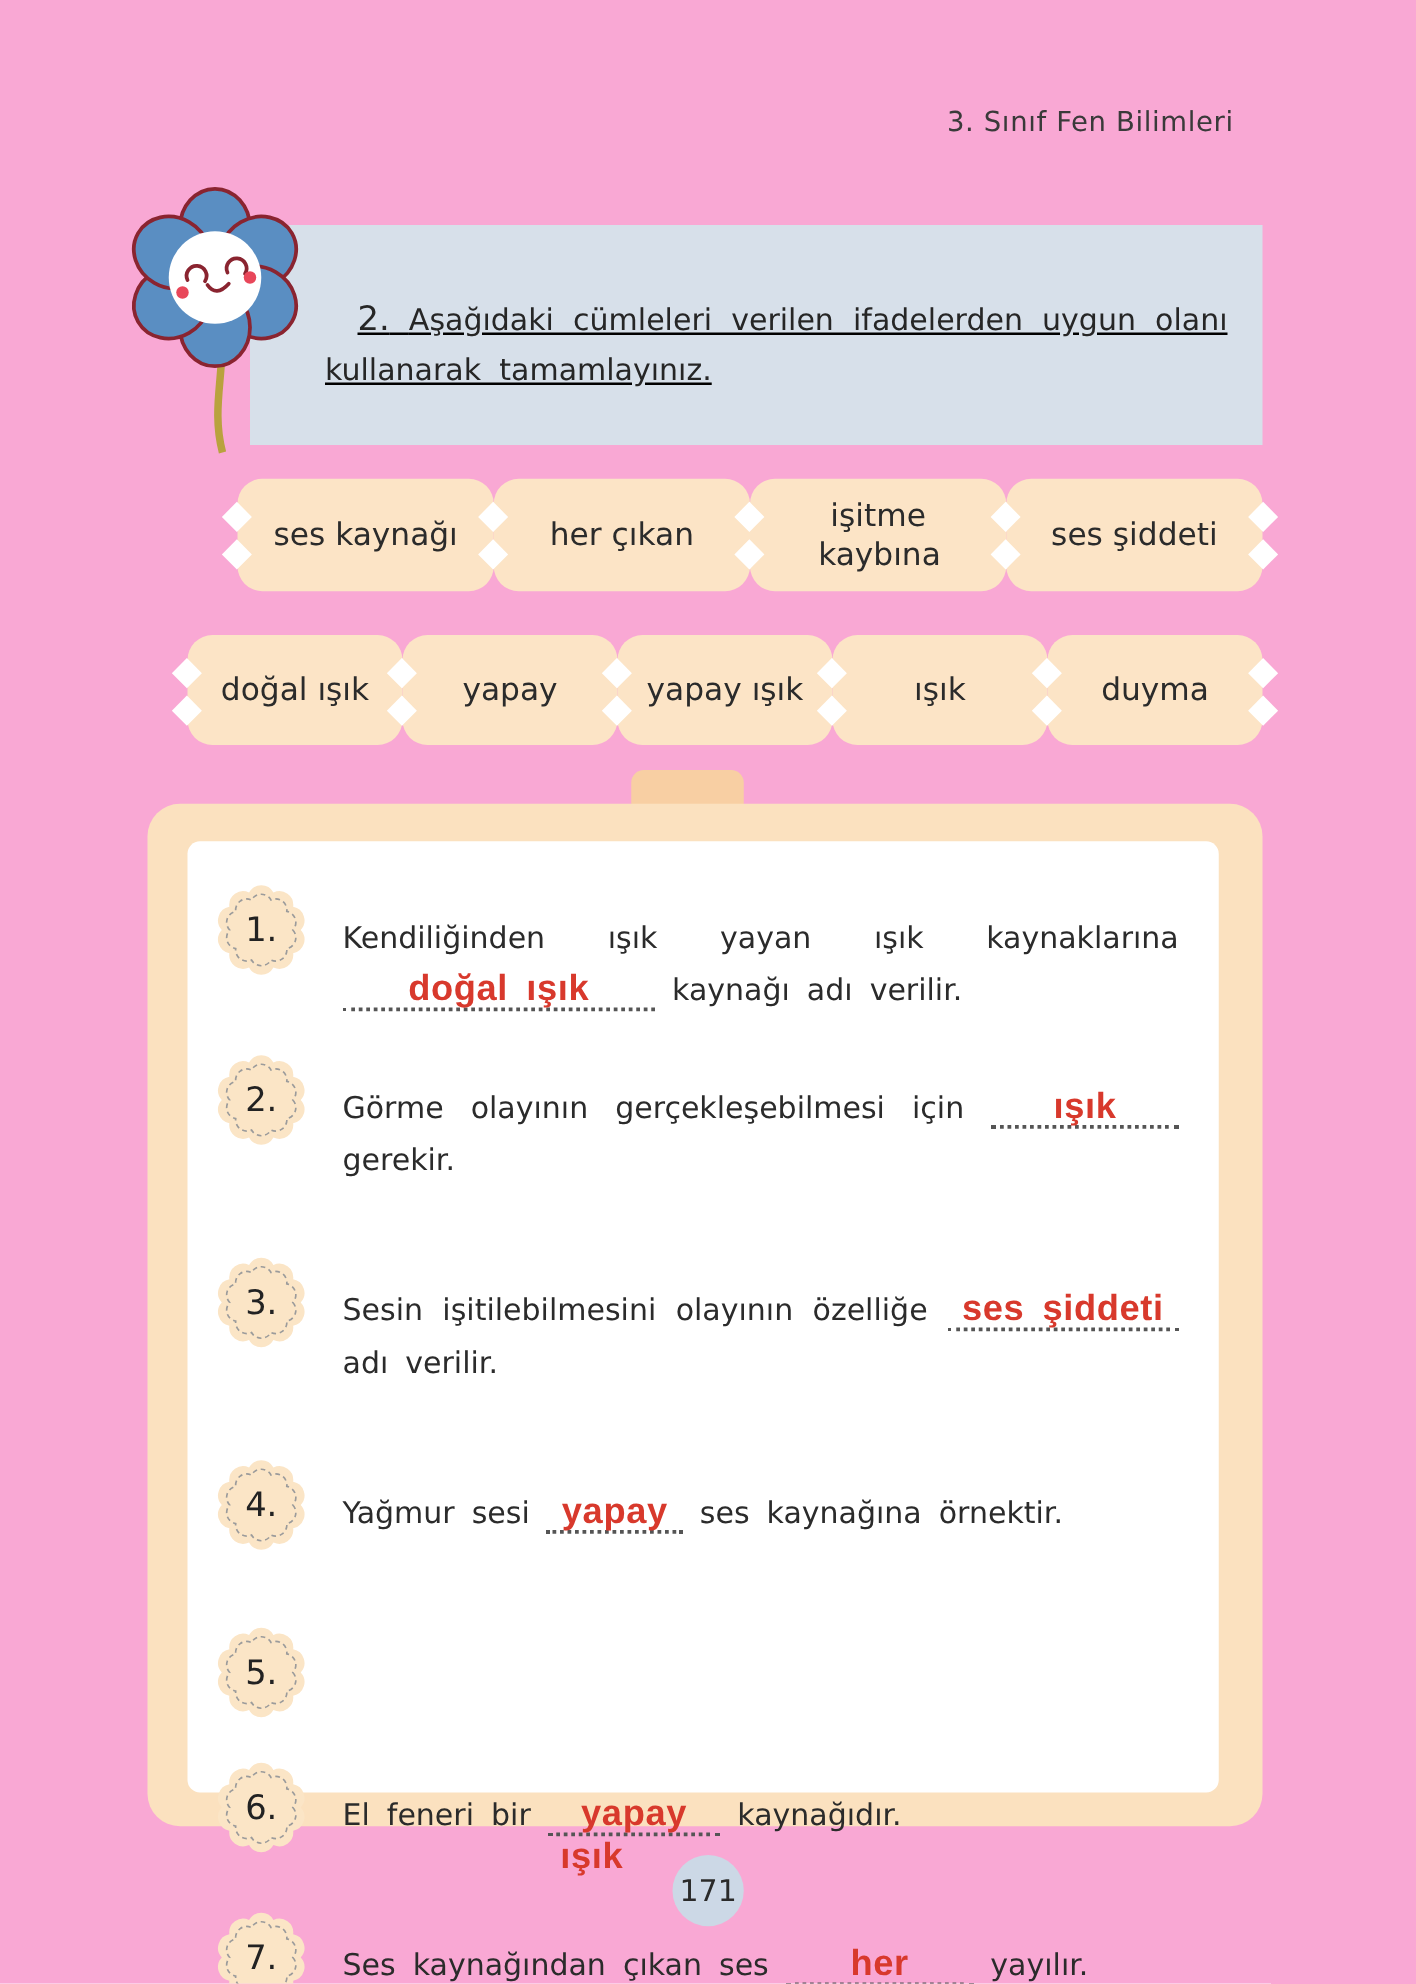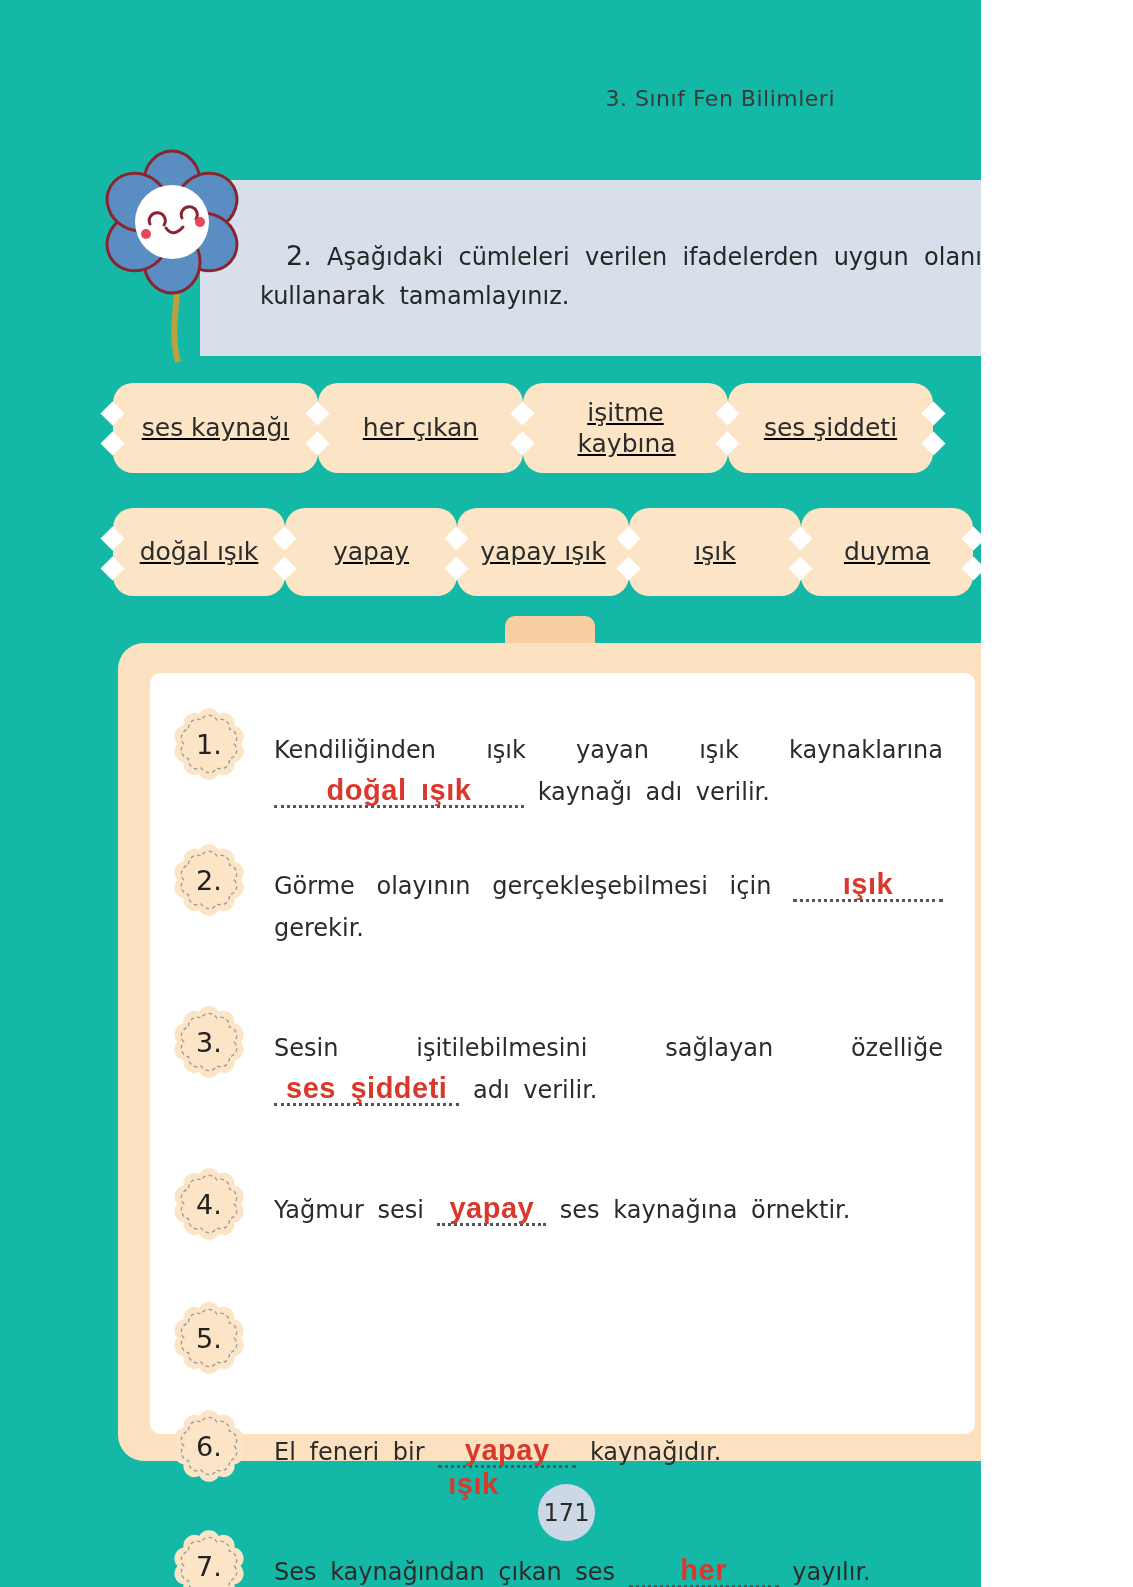--- a/index.html
+++ b/index.html
@@ -1,53 +1,54 @@
 <!DOCTYPE html>
 <html><head>
 <meta charset="utf-8">
 <style>
   * { margin:0; padding:0; box-sizing:border-box; }
   html,body { background:#ffffff; }
   .page {
     position:relative;
-    width:981px; height:1587px;
-    background:#14b8a6;
+    width:1133px; height:1587px;
+    background:#f9a8d4;
     font-family:"DejaVu Sans", sans-serif;
     overflow:hidden;
   }
 
   
   .header-title {
     position:absolute; top:86px; right:146px;
     font-size:22px; color:#3a3a3a; letter-spacing:0.5px;
   }
 
   
   .instruction-box {
     position:absolute; left:200px; top:180px;
     width:810px; height:176px;
     background:#d7e0ea;
+    text-decoration:underline;
   }
   .instruction-text {
     padding:54px 28px 0 60px;
     font-size:24px; line-height:1.6;
     color:#262626; text-align:justify;
     word-spacing:7px; text-indent:26px;
   }
   .instruction-text .q-no { font-size:27px; }
 
   
   .flower {
     position:absolute; left:90px; top:144px;
     width:168px; height:222px; z-index:3;
   }
 
   
   .word-bank { position:absolute; left:113px; top:383px; width:897px; }
-  .chip-row { display:flex; justify-content:flex-start;text-decoration:underline; }
+  .chip-row { display:flex; justify-content:flex-end; }
   .chip-row.second { margin-top:35px; }
   .chip {
     position:relative;
     height:90px;
     background:#fce4c6;
     border-radius:20px;
     display:flex; align-items:center; justify-content:center;
     text-align:center;
     font-size:25px; color:#2b2b2b;
   }
@@ -291,21 +292,21 @@
 
       <div class="question q3">
         <div class="badge">
           <svg viewBox="0 0 84 84">
             <path d="M76,42 A12 12 0 0 1 69.5,62 A12 12 0 0 1 52.5,74.3 A12 12 0 0 1 31.5,74.3 A12 12 0 0 1 14.5,62 A12 12 0 0 1 8,42 A12 12 0 0 1 14.5,22 A12 12 0 0 1 31.5,9.7 A12 12 0 0 1 52.5,9.7 A12 12 0 0 1 69.5,22 A12 12 0 0 1 76,42 Z" fill="#fbe5c6"></path>
             <path d="M76,42 A12 12 0 0 1 69.5,62 A12 12 0 0 1 52.5,74.3 A12 12 0 0 1 31.5,74.3 A12 12 0 0 1 14.5,62 A12 12 0 0 1 8,42 A12 12 0 0 1 14.5,22 A12 12 0 0 1 31.5,9.7 A12 12 0 0 1 52.5,9.7 A12 12 0 0 1 69.5,22 A12 12 0 0 1 76,42 Z" transform="translate(8.4,8.4) scale(0.8)" fill="none" stroke="#9b9b9b" stroke-width="1.8" stroke-dasharray="5 4"></path>
           </svg>
           <span class="num">3.</span>
         </div>
         <p class="qtext">
-          <span>Sesin işitilebilmesini sağlayan özelliğe</span>
+          <span>Sesin işitilebilmesini olayının özelliğe</span>
           <span class="blank bw3"><span class="ans">ses şiddeti</span></span>
           <span>adı verilir.</span>
         </p>
       </div>
 
       <div class="question q4">
         <div class="badge">
           <svg viewBox="0 0 84 84">
             <path d="M76,42 A12 12 0 0 1 69.5,62 A12 12 0 0 1 52.5,74.3 A12 12 0 0 1 31.5,74.3 A12 12 0 0 1 14.5,62 A12 12 0 0 1 8,42 A12 12 0 0 1 14.5,22 A12 12 0 0 1 31.5,9.7 A12 12 0 0 1 52.5,9.7 A12 12 0 0 1 69.5,22 A12 12 0 0 1 76,42 Z" fill="#fbe5c6"></path>
             <path d="M76,42 A12 12 0 0 1 69.5,62 A12 12 0 0 1 52.5,74.3 A12 12 0 0 1 31.5,74.3 A12 12 0 0 1 14.5,62 A12 12 0 0 1 8,42 A12 12 0 0 1 14.5,22 A12 12 0 0 1 31.5,9.7 A12 12 0 0 1 52.5,9.7 A12 12 0 0 1 69.5,22 A12 12 0 0 1 76,42 Z" transform="translate(8.4,8.4) scale(0.8)" fill="none" stroke="#9b9b9b" stroke-width="1.8" stroke-dasharray="5 4"></path>

